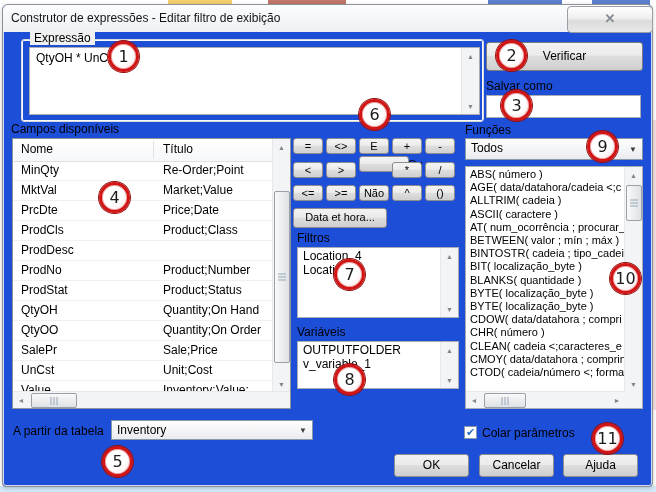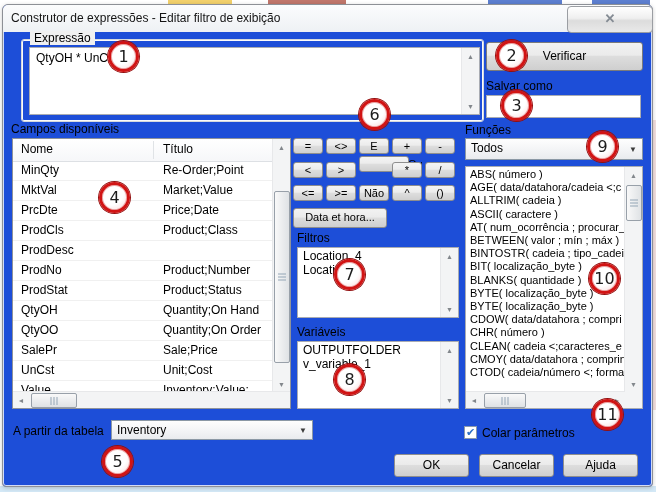--- a/index.html
+++ b/index.html
@@ -72,21 +72,21 @@
   .op-btn{position:absolute;width:30px;height:16px;line-height:15px;font-size:11px;
           background:linear-gradient(#f4f4f4,#ececec 45%,#dedede 50%,#d0d0d0);
           border:1px solid #8e8e8e;border-radius:3px;text-align:center;box-sizing:border-box;}
   .btn-datetime{left:290px;top:203px;width:92px;height:18px;line-height:17px;font-size:11px;}
 
   
   .listbox{position:absolute;background:#fff;border:1px solid #a9acb2;box-sizing:border-box;}
   .lb-items{position:absolute;left:0;top:1px;right:17px;bottom:1px;overflow:hidden;}
   .li{padding:0 0 0 5px;line-height:14px;font-size:12px;white-space:nowrap;}
   .box-filters{left:294px;top:242px;width:162px;height:71px;}
-  .box-vars{left:294px;top:336px;width:162px;height:68px;}
+  .box-vars{left:294px;top:336px;width:162px;height:48px;}
   .box-funcs{left:462px;top:161px;width:178px;height:243px;}
   .box-funcs .lb-items{bottom:16px;}
   .box-funcs .li{font-size:11px;line-height:13.2px;padding-left:4px;}
   .funcs-vscroll{bottom:16px;}
 
   
   .combo{position:absolute;background:linear-gradient(#fefefe,#f2f3f5 60%,#e9ebee);
          border:1px solid #8b98a5;box-sizing:border-box;}
   .combo-text{position:absolute;left:5px;top:2px;white-space:nowrap;}
   .combo-arrow{position:absolute;right:5px;top:50%;transform:translateY(-50%);font-size:8px;color:#3c3c3c;}
@@ -322,16 +322,16 @@
   <div id="callouts">
       <div class="callout" style="left: 124px; top: 57px;">1</div>
       <div class="callout" style="left: 512px; top: 56px;">2</div>
       <div class="callout" style="left: 517px; top: 106px;">3</div>
       <div class="callout" style="left: 115px; top: 198px;">4</div>
       <div class="callout" style="left: 118px; top: 462px;">5</div>
       <div class="callout" style="left: 375px; top: 115px;">6</div>
       <div class="callout" style="left: 350px; top: 275px;">7</div>
       <div class="callout" style="left: 350px; top: 380px;">8</div>
       <div class="callout" style="left: 603px; top: 147px;">9</div>
-      <div class="callout" style="left: 605px; top: 279px;">10</div>
-      <div class="callout" style="left: 608px; top: 415px;">11</div>
+      <div class="callout" style="left: 626px; top: 279px;">10</div>
+      <div class="callout" style="left: 608px; top: 439px;">11</div>
     </div>
 </div>
 
 </body></html>

